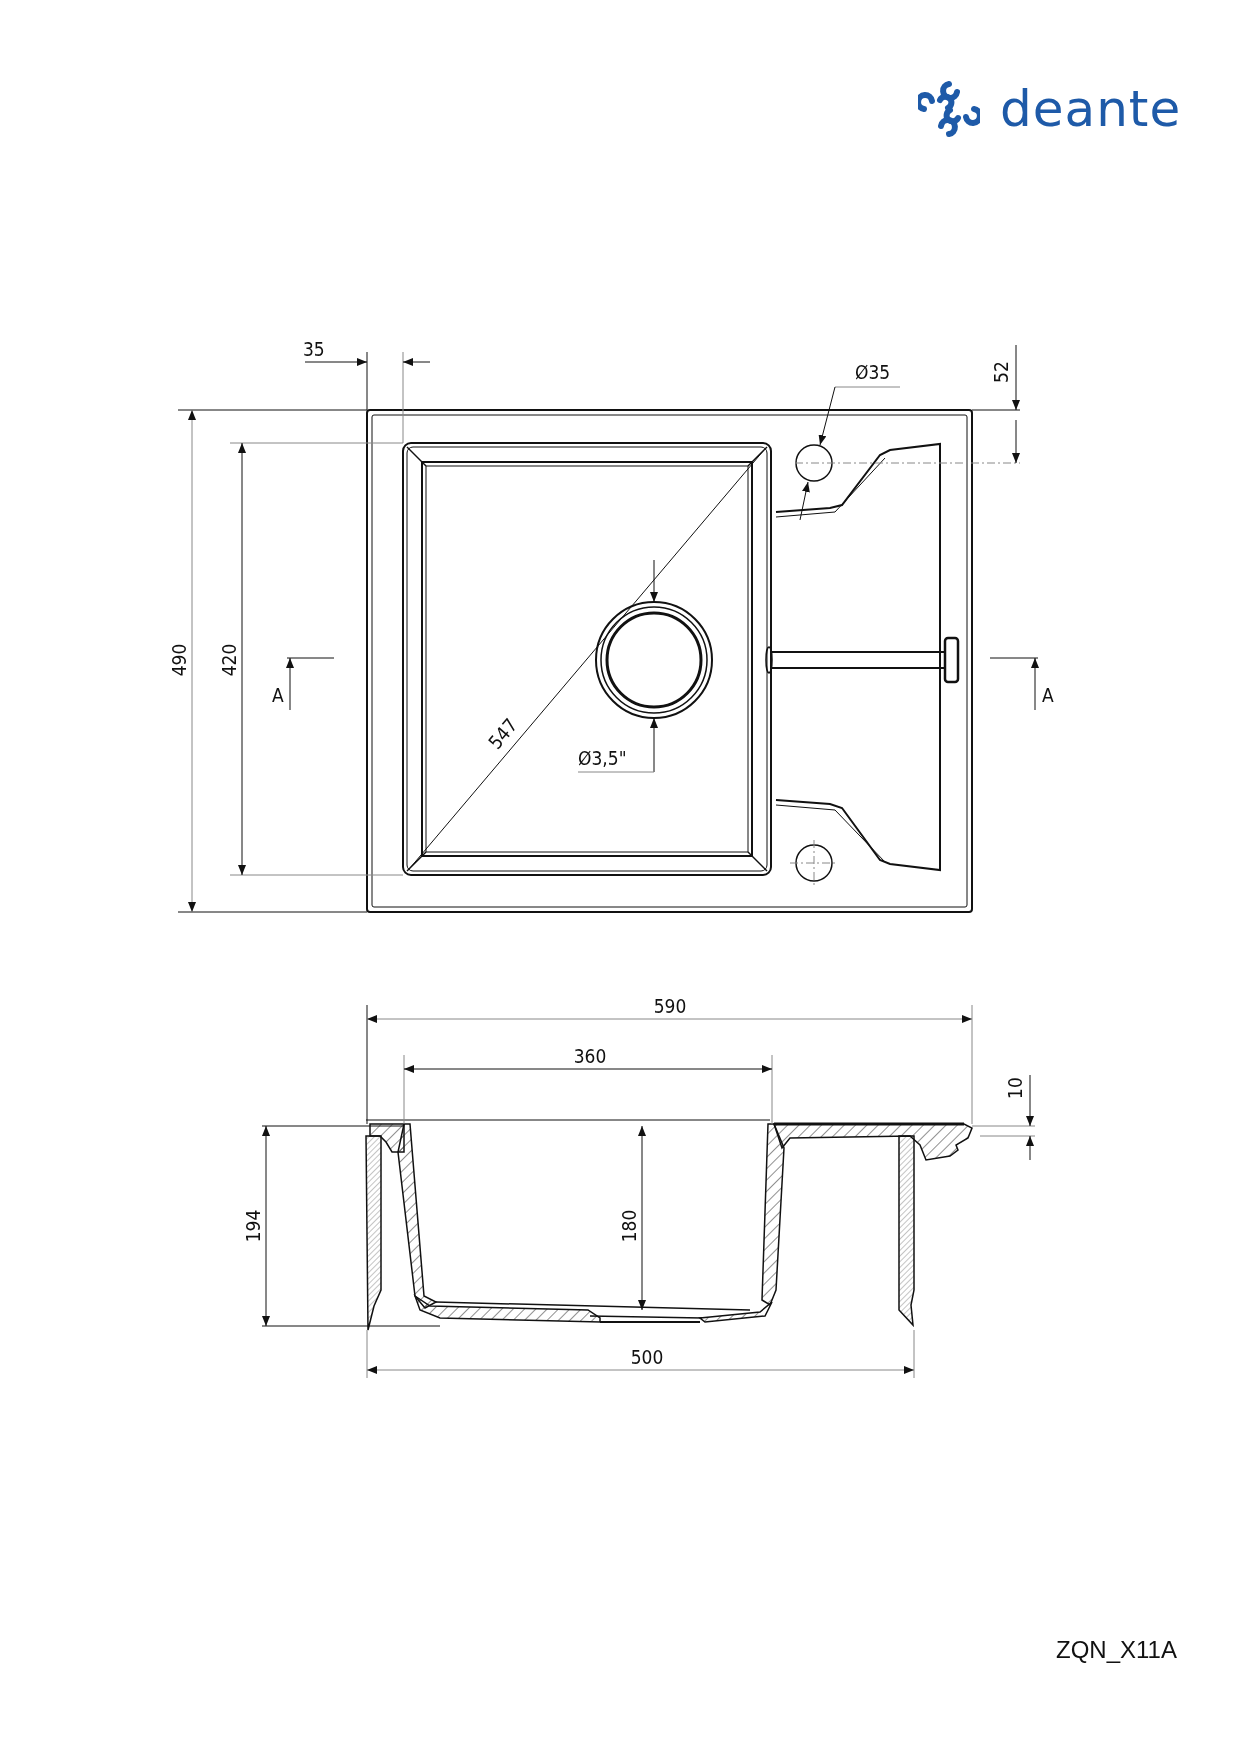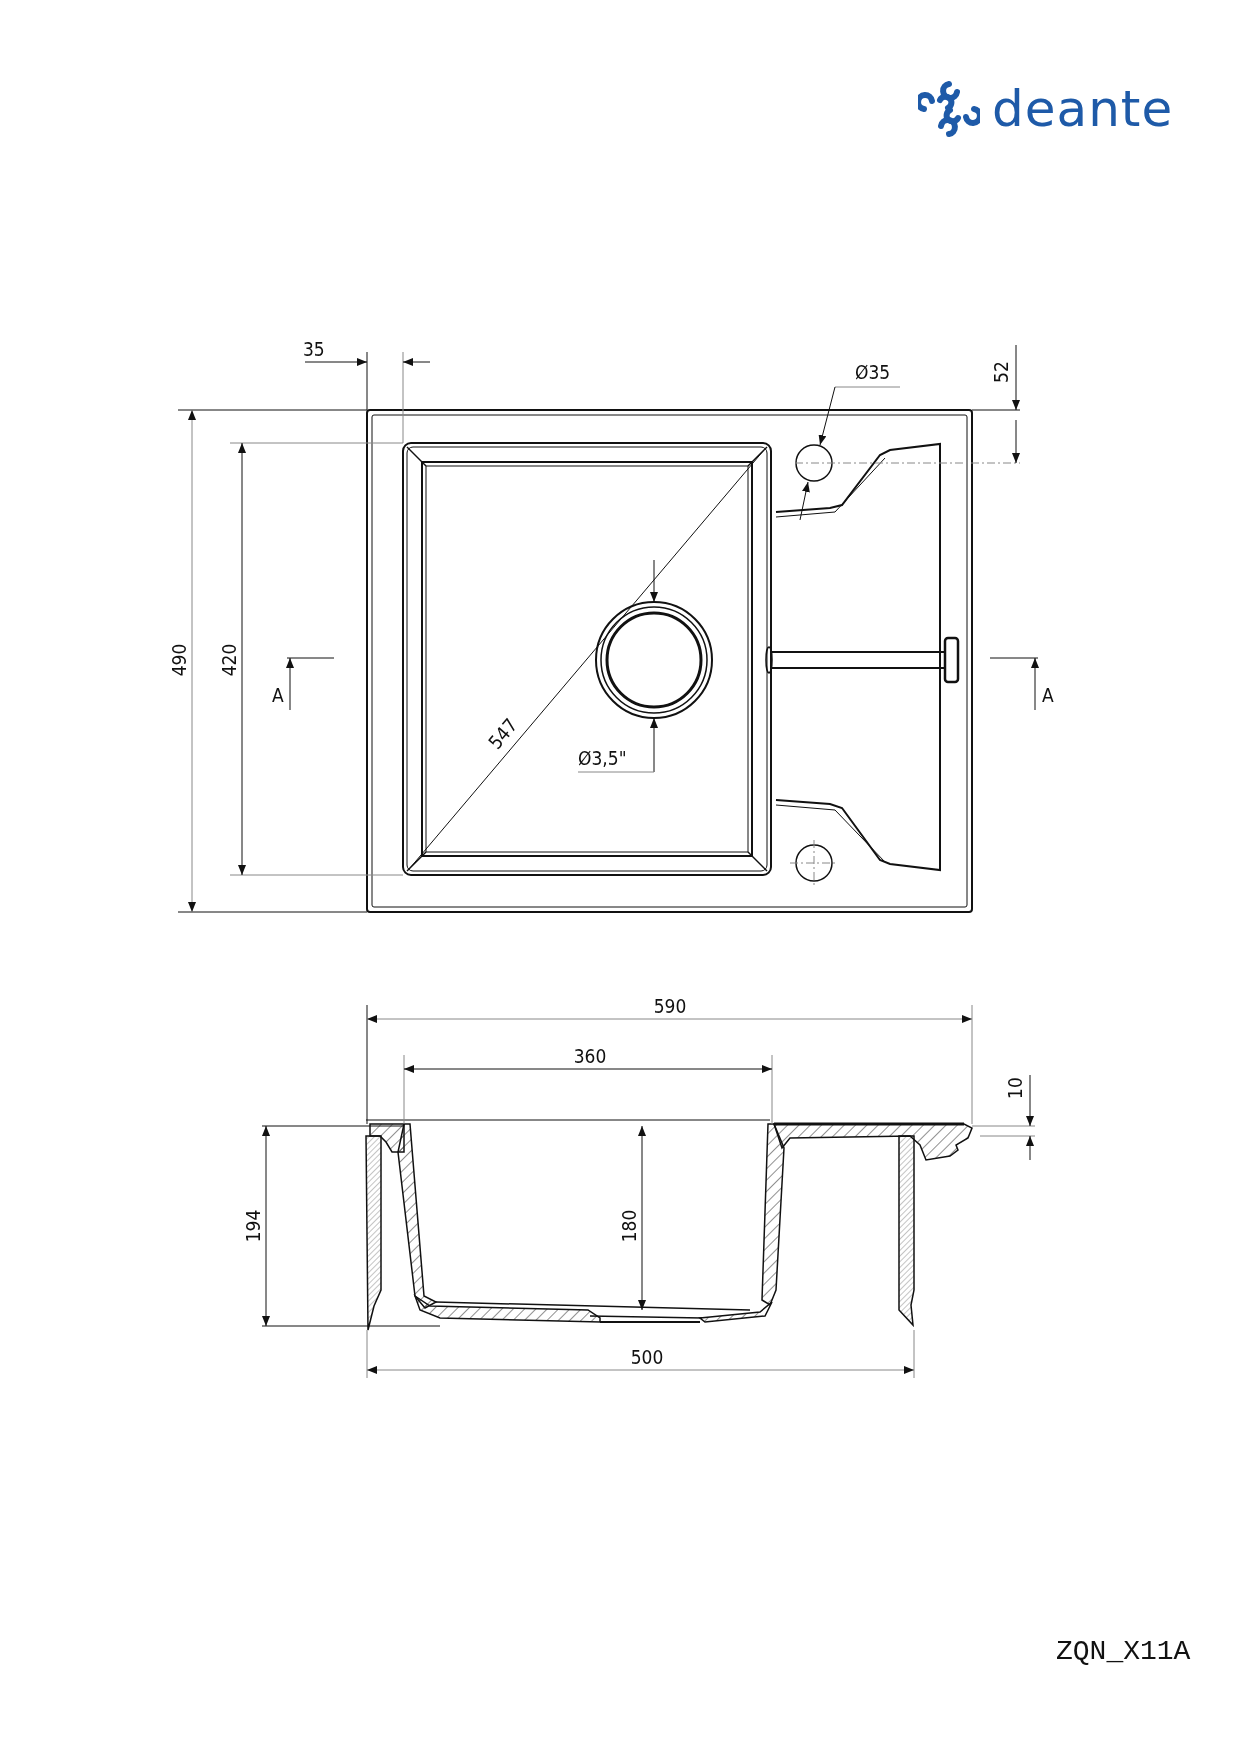--- a/index.html
+++ b/index.html
@@ -1,21 +1,21 @@
 <!DOCTYPE html>
 <html><head>
 <meta charset="utf-8">
 <style>
   html,body{margin:0;padding:0;background:#ffffff;}
   body{width:1240px;height:1754px;position:relative;overflow:hidden;font-family:"DejaVu Sans",sans-serif;}
   .logo{position:absolute;left:918px;top:78px;display:flex;align-items:center;gap:12px;}
-  .logo-text{font-family:"DejaVu Sans",sans-serif;font-size:50px;color:#1e5aa8;letter-spacing:1px;line-height:1;font-weight:normal;}
+  .logo-text{font-family:"DejaVu Sans",sans-serif;font-size:50px;color:#1e5aa8;letter-spacing:1px;line-height:1;font-weight:normal;margin-left:8px;}
   svg.drawing{position:absolute;left:0;top:0;}
   .dim{font-family:"DejaVu Sans Condensed","DejaVu Sans",sans-serif;font-size:19px;fill:#111;}
-  .code{position:absolute;left:1056px;top:1636px;font-family:Liberation Mono, monospace;font-size:28px;color:#111;}
+  .code{position:absolute;left:1056px;top:1636px;font-family:Liberation Sans, sans-serif;font-size:24px;color:#111;}
 </style>
 </head>
 <body>
 
 <div class="logo">
   <svg width="62" height="62" viewBox="0 0 62 62">
     <g fill="none" stroke="#1e5aa8" stroke-width="6" stroke-linecap="round">
       <path d="M31 6 a7 7 0 1 0 8 8"></path>
       <path d="M31 56 a7 7 0 1 0 -8 -8"></path>
       <path d="M6 31 a7 7 0 1 1 8 -8"></path>

